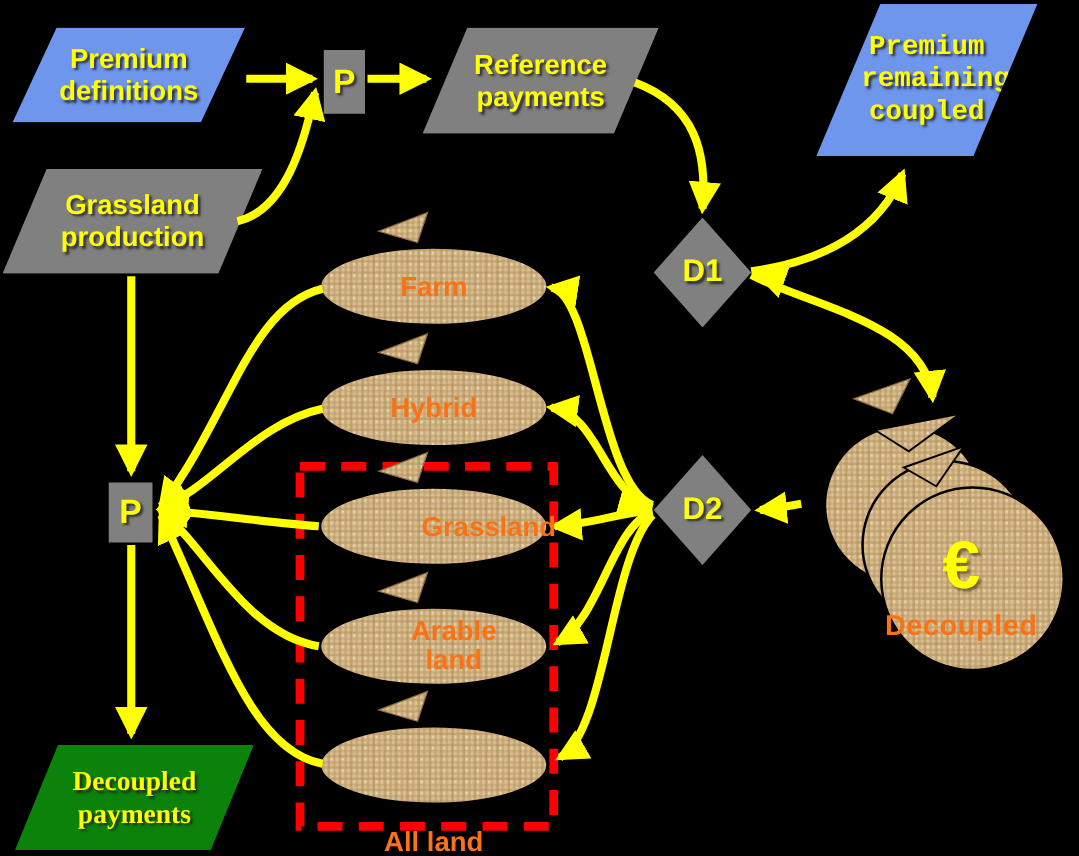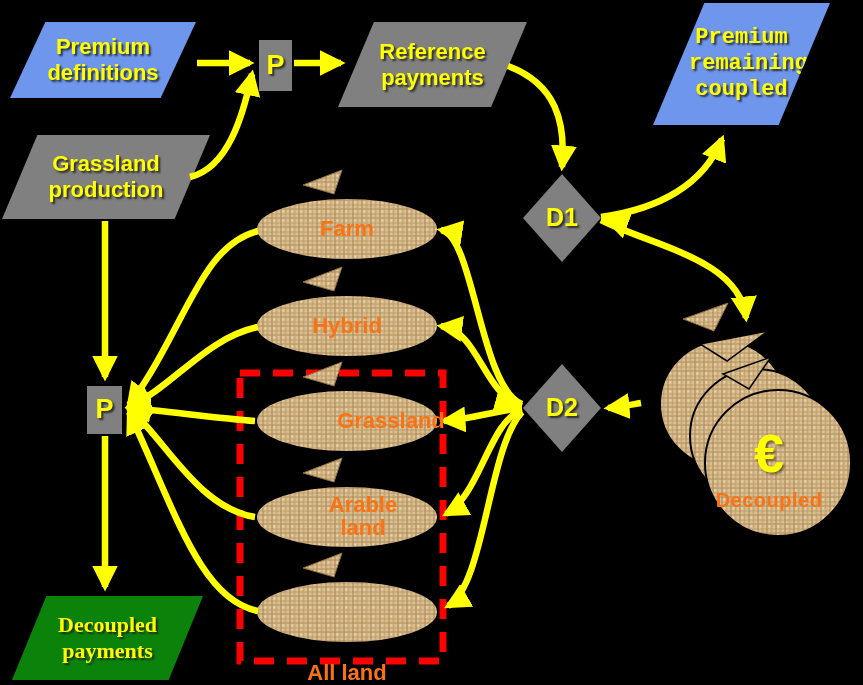--- a/index.html
+++ b/index.html
@@ -21,21 +21,21 @@
     background:#808080;font-size:25px;
     clip-path:polygon(50% 0,100% 50%,50% 100%,0 50%);
   }
   .nlabel{
     position:absolute;transform:translate(-50%,-50%);
     color:#f97316;font-weight:700;font-size:22px;text-align:center;line-height:1.05;
     white-space:nowrap;
   }
   .wrap{white-space:normal;padding-left:32px;}
   .euro{color:#FFFF00;font-size:54px;text-shadow:2px 2px 2px rgba(60,50,20,.6);}
-  .bagword{font-size:20px;letter-spacing:0.5px;}
+  .bagword{font-size:23px;letter-spacing:0.5px;}
   .fs22{font-size:22px;}
 </style>
 </head>
 <body>
 
 <div id="stage">
 
   <svg class="layer" width="863" height="685">
     <rect x="240" y="373" width="203" height="288" fill="none" stroke="#FF0000" stroke-width="7" stroke-dasharray="20 13"></rect>
   </svg>

